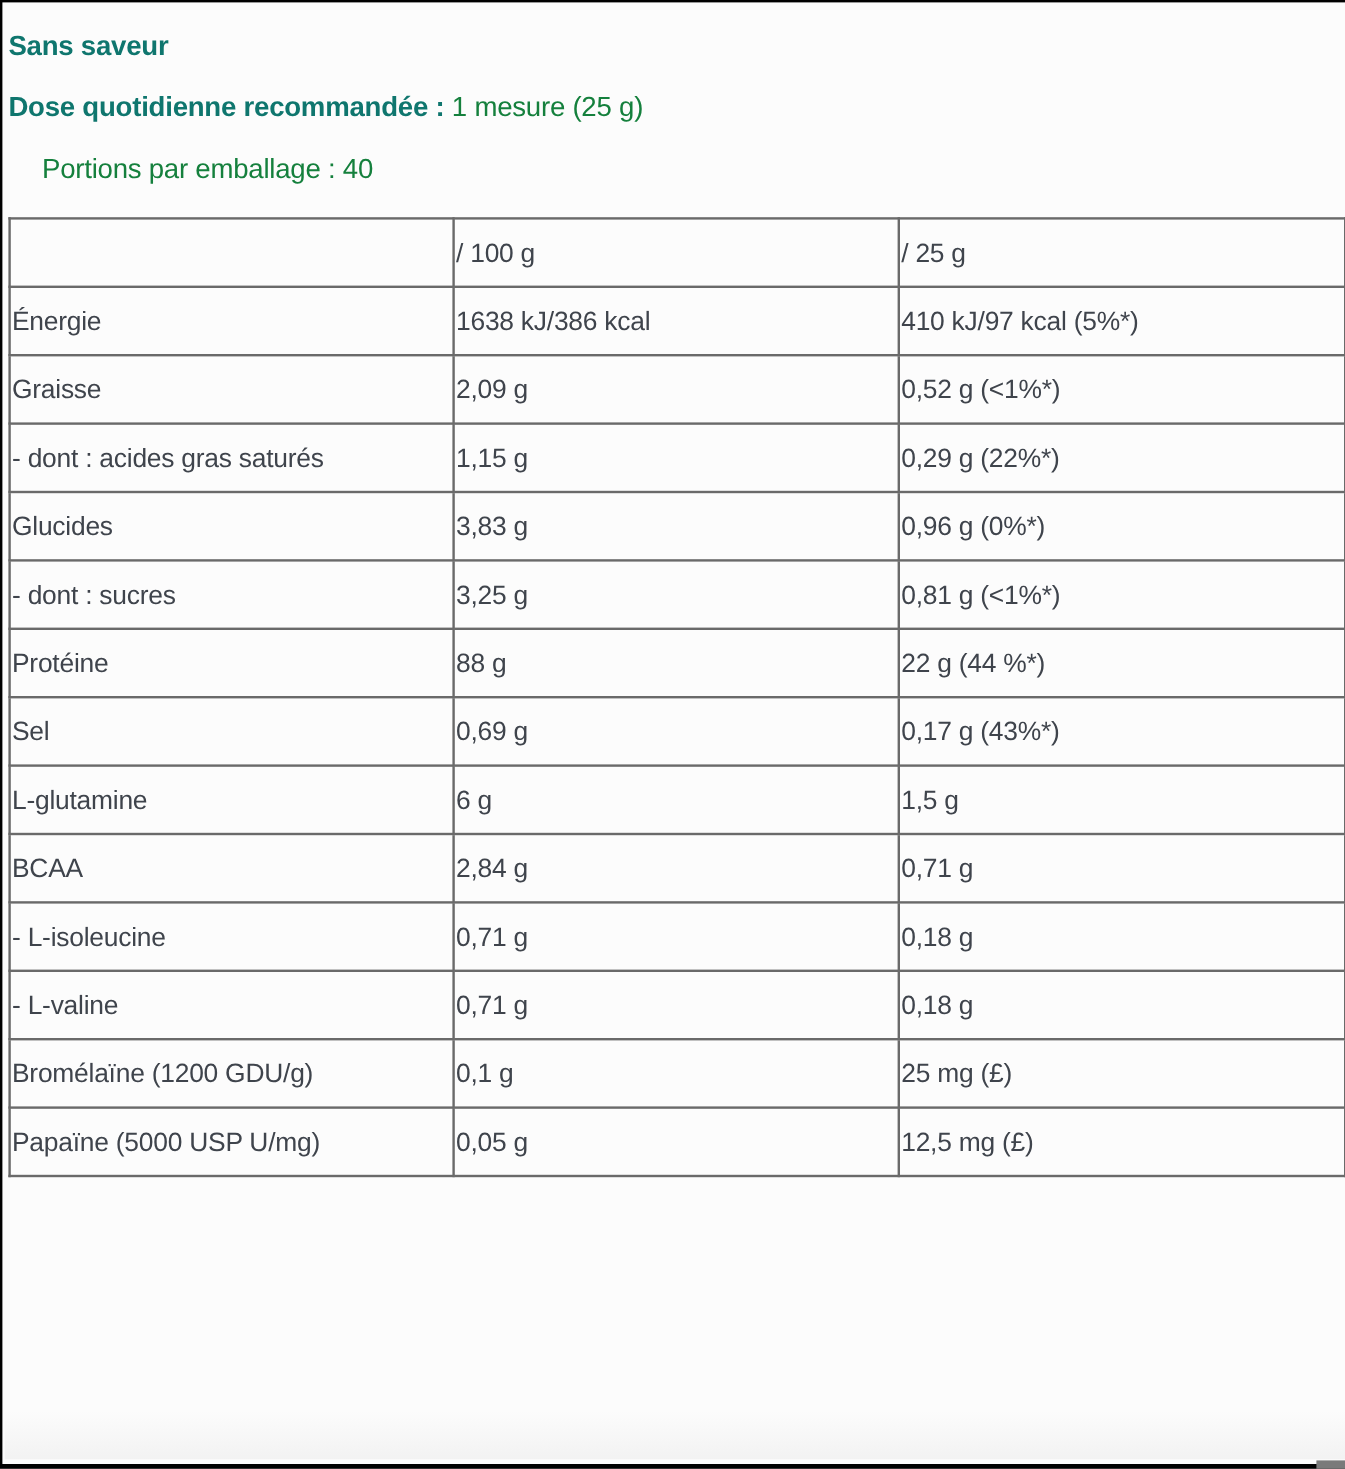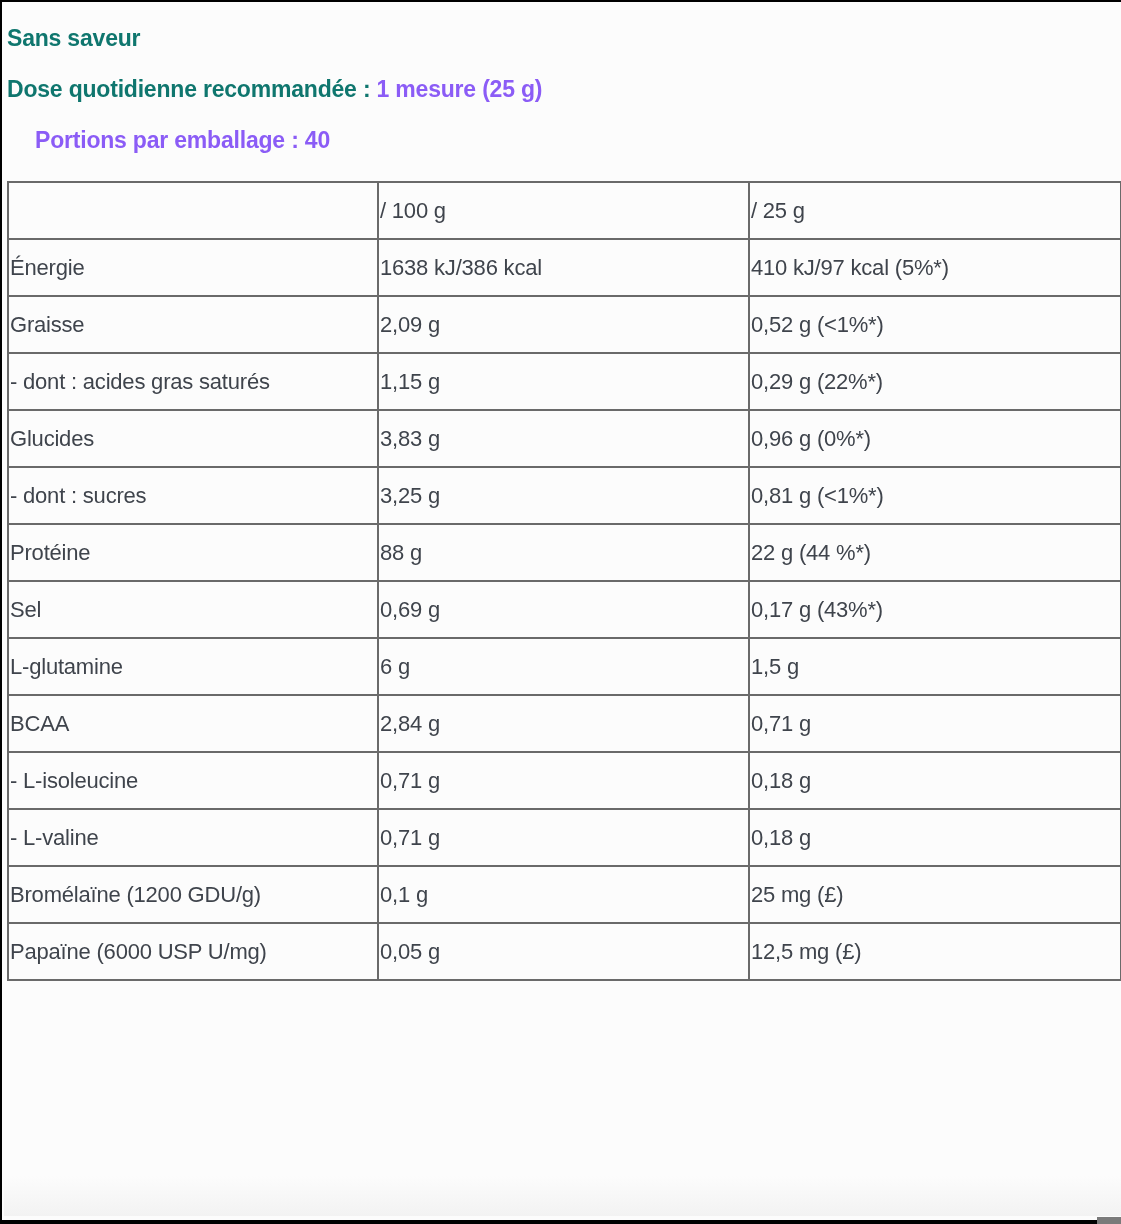--- a/index.html
+++ b/index.html
@@ -29,21 +29,21 @@
       left: 5px;
       font-size: 23px;
       line-height: 28px;
       white-space: nowrap;
       letter-spacing: -0.2px;
     }
     .meta-line.l1 { top: 22px; }
     .meta-line.l2 { top: 73px; }
     .meta-line.l3 { top: 124px; margin-left: 28px; }
     .strong { font-weight: 600; color: #0f766e; }
-    .light { font-weight: 700; color: #8b5cf6; }
+    .light { font-weight: 400; color: #15803d; }
 
     table.nutrition {
       position: absolute;
       left: 5px;
       top: 179px;
       width: 1113px;
       border-collapse: collapse;
       table-layout: fixed;
       font-size: 22px;
       color: #3f444c;
@@ -245,21 +245,21 @@
           </td>
         <td>
             <span>0,1 g</span>
           </td>
         <td>
             <span>25 mg (£)</span>
           </td>
       </tr>
       <tr>
         <td>
-            <span>Papaïne (6000 USP U/mg)</span>
+            <span>Papaïne (5000 USP U/mg)</span>
           </td>
         <td>
             <span>0,05 g</span>
           </td>
         <td>
             <span>12,5 mg (£)</span>
           </td>
       </tr>
     </tbody>
   </table>

